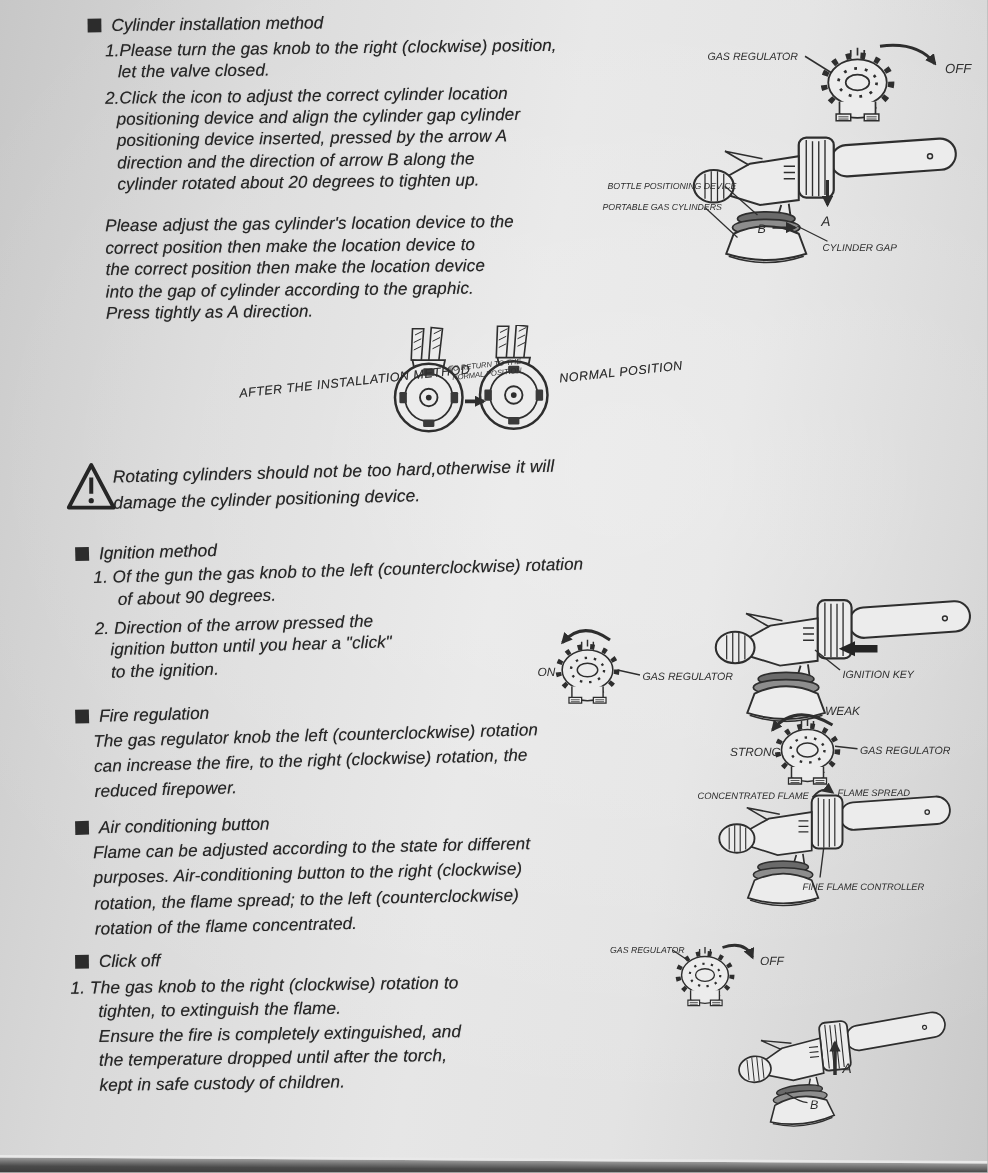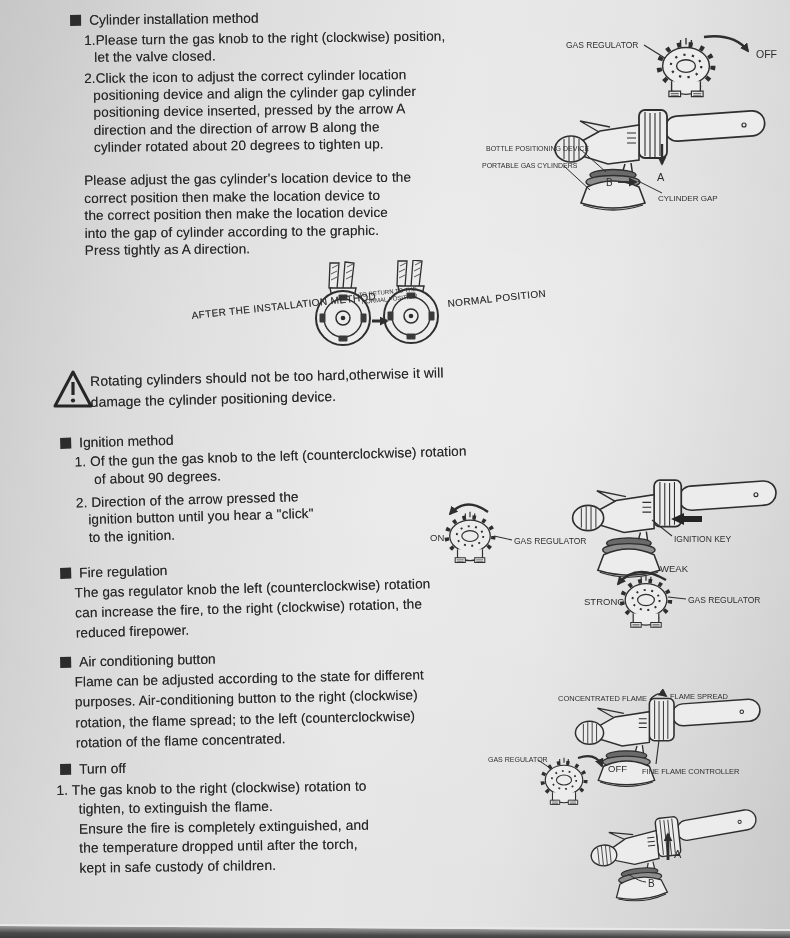--- a/index.html
+++ b/index.html
@@ -2,20 +2,21 @@
 <html><head>
 <meta charset="utf-8">
 <style>
   html,body{margin:0;padding:0;background:#b9b9b9;}
   .page{
     position:relative;width:790px;height:938px;overflow:hidden;
     font-family:"Liberation Sans",sans-serif;color:#262626;
     background:
       radial-gradient(120% 90% at 62% 40%, rgba(255,255,255,.28), rgba(255,255,255,0) 62%),
       linear-gradient(100deg,#c7c7c7 0%,#d9d9d9 22%,#e6e6e6 50%,#e3e3e3 68%,#d4d4d4 88%,#c9c9c9 100%);
+    font-style: italic;
   }
   .abs{position:absolute;}
   .blk{position:absolute;transform-origin:0 0;}
   .txt{font-size:13.6px;line-height:17.2px;letter-spacing:.1px;
        text-shadow:0 0 .6px rgba(38,38,38,.55);}
   .ln{white-space:nowrap;}
   .hang-9  .ln:not(:first-child){margin-left:9px;}
   .hang-10 .ln:not(:first-child){margin-left:10px;}
   .hang-12 .ln:not(:first-child){margin-left:12px;}
   .hang-19 .ln:not(:first-child){margin-left:19px;}
@@ -217,35 +218,35 @@
       <span>Air conditioning button</span>
     </div>
     <div class="txt" style="margin:3px 0 0 18px;line-height:20.4px">
         <div class="ln">Flame can be adjusted according to the state for different</div>
         <div class="ln">purposes. Air-conditioning button to the right (clockwise)</div>
         <div class="ln">rotation, the flame spread; to the left (counterclockwise)</div>
         <div class="ln">rotation of the flame concentrated.</div>
       </div>
   </div>
 
-  <div class="blk" style="left:546px;top:684px">
+  <div class="blk" style="left:546px;top:622px">
     <svg width="244" height="106" viewBox="0 0 244 106">
       <use href="#torch" transform="translate(18,18) scale(0.88)"></use>
       <text x="12" y="17" font-size="7.5">CONCENTRATED FLAME</text>
       <path d="M104,16 Q112,6 120,12" fill="none" stroke="#2e2e2e" stroke-width="1.6" marker-end="url(#ah)"></path>
       <text x="124" y="15" font-size="7.5">FLAME SPREAD</text>
       <line x1="113" y1="56" x2="110" y2="80" stroke="#2e2e2e" stroke-width="1.1"></line>
       <text x="96" y="90" font-size="7.5">FINE FLAME CONTROLLER</text>
     </svg>
   </div>
 
   <div class="blk" style="left:54px;top:762px;transform:rotate(-.8deg)">
     <div class="heading" style="margin-left:6px">
       <span class="sq"></span>
-      <span>Turn off</span>
+      <span>Click off</span>
     </div>
     <div class="txt hang-22" style="margin:4px 0 0 2px;line-height:19.4px;font-size:13.8px">
         <div class="ln">1. The gas knob to the right (clockwise) rotation to</div>
         <div class="ln">tighten, to extinguish the flame.</div>
         <div class="ln">Ensure the fire is completely extinguished, and</div>
         <div class="ln">the temperature dropped until after the torch,</div>
         <div class="ln">kept in safe custody of  children.</div>
       </div>
   </div>
 

